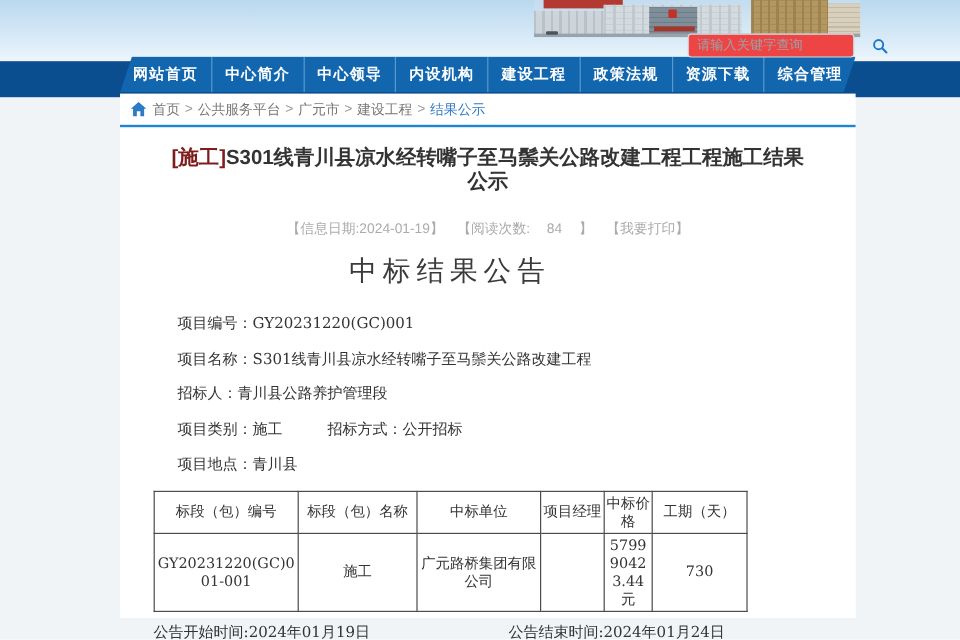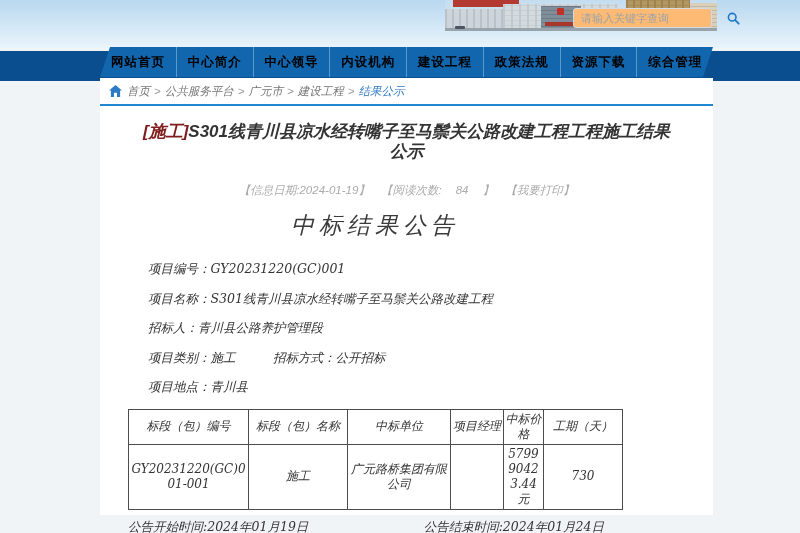--- a/index.html
+++ b/index.html
@@ -26,39 +26,39 @@
   .bld-awning { left:100px; top:22px; width:34px; height:4px; background:#a5372c; }
   .bld-gold   { left:181px; top:0; width:64px; height:31px; background:#b49760;
                 background-image:repeating-linear-gradient(90deg,#9d8350 0 2px,transparent 2px 7px),
                                  repeating-linear-gradient(0deg,#a78c57 0 1px,transparent 1px 5px); }
   .bld-right  { left:245px; top:3px; width:27px; height:28px; background:#d8d0bd;
                 background-image:repeating-linear-gradient(0deg,#c4bba6 0 1px,transparent 1px 4px); }
   .bld-ground { left:0; top:28px; width:272px; height:3px; background:#98a3ac; }
   .bld-car    { left:10px; top:26px; width:10px; height:3px; background:#4a5560; border-radius:1px; }
 
   
-  .search { position:absolute; left:573px; top:8px; width:139px; height:20px; background:#fdba74;
+  .search { position:absolute; left:573px; top:28px; width:139px; height:20px; background:#ef4444;
             border:1px solid #d3dbe2; border-radius:3px; display:flex; align-items:center; z-index:5; }
   .search input { flex:1; border:none; outline:none; font-size:11px; color:#333; padding:0 4px 0 7px;
                   font-family:"Liberation Sans", sans-serif; background:transparent; }
   .search input::placeholder { color:#9aa3ab; }
   .search .mag { width:18px; height:14px; display:flex; align-items:center; justify-content:center; cursor:pointer; }
 
   
   .nav-outer { position:absolute; left:0; top:51px; width:800px; height:30px; background:#0a4e90; }
   .navbar { position:absolute; left:100px; top:47px; width:613px; height:30px; background:#1166ae;
             display:flex; align-items:stretch; z-index:4;
             clip-path:polygon(10px 0, 100% 0, calc(100% - 10px) 100%, 0 100%); }
   .nav-item { flex:1; display:flex; align-items:center; justify-content:center;
-              color:#000000; font-size:12.5px; font-weight:bold; letter-spacing:1px; cursor:pointer;
+              color:#ffffff; font-size:12.5px; font-weight:bold; letter-spacing:1px; cursor:pointer;
               border-left:1px solid rgba(150,195,230,.55); }
   .nav-item:first-child { border-left:none; }
 
   
-  .card { position:absolute; left:100px; top:78px; width:613px; height:437px; background:#fff; z-index:3;font-style:italic; }
+  .card { position:absolute; left:100px; top:78px; width:613px; height:437px; background:#fff; z-index:3; }
 
   .breadcrumb { display:flex; align-items:center; height:26px; padding-left:9px;
                 font-size:11.5px; color:#777; }
   .breadcrumb .home { display:flex; align-items:center; margin-right:5px; }
   .crumb { color:#777; cursor:pointer; }
   .crumb-sep { color:#999; margin:0 4px; }
   .crumb.current { color:#2d7ac7; cursor:default; }
   .blue-line { border-bottom:2px solid #1f86d1; }
 
   .title { margin:16px 42px 0; text-align:center; font-size:17px; font-weight:bold;

